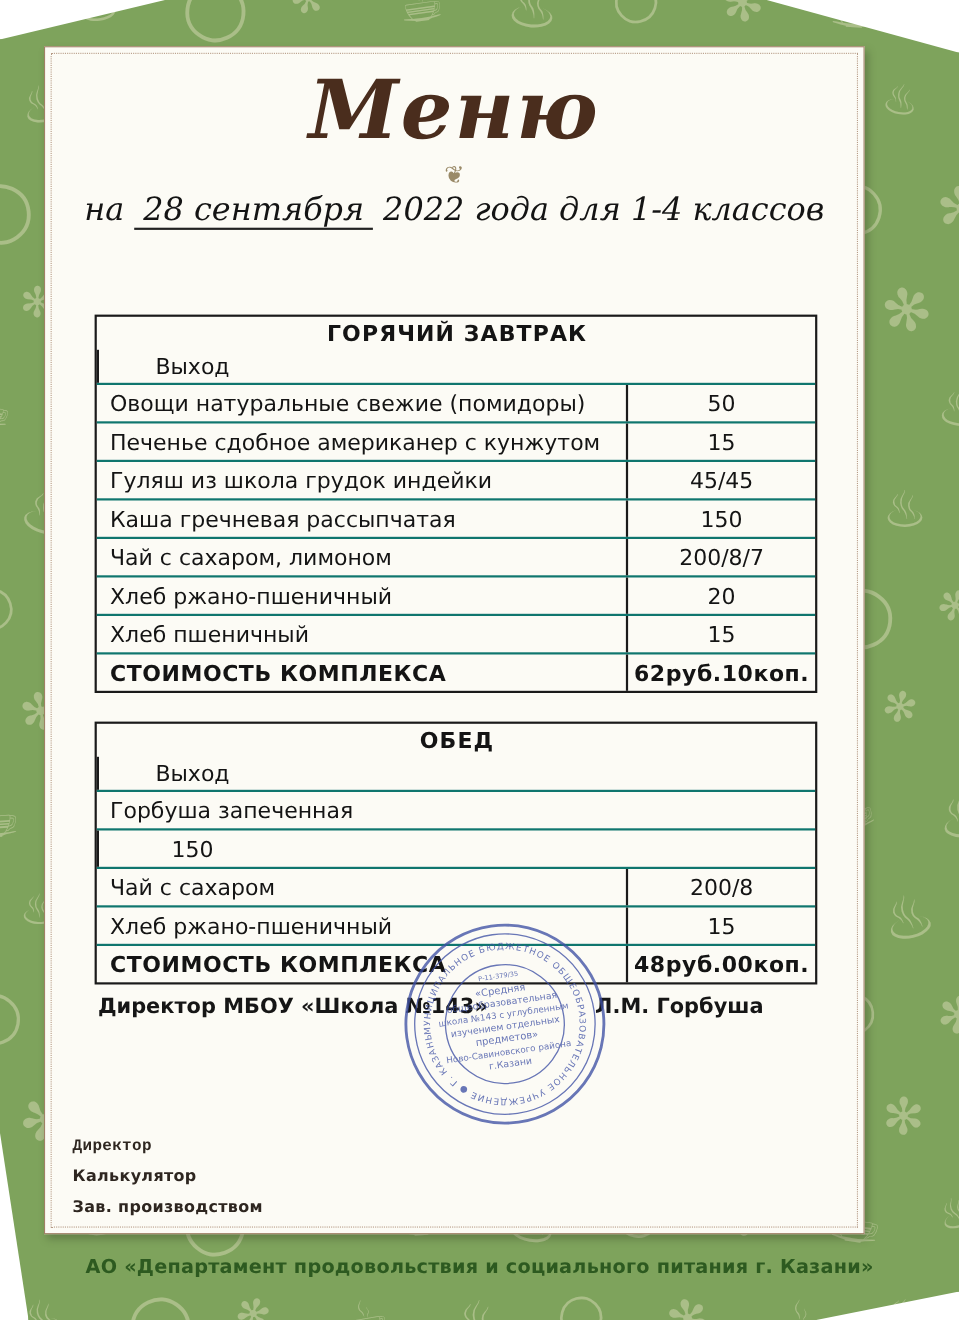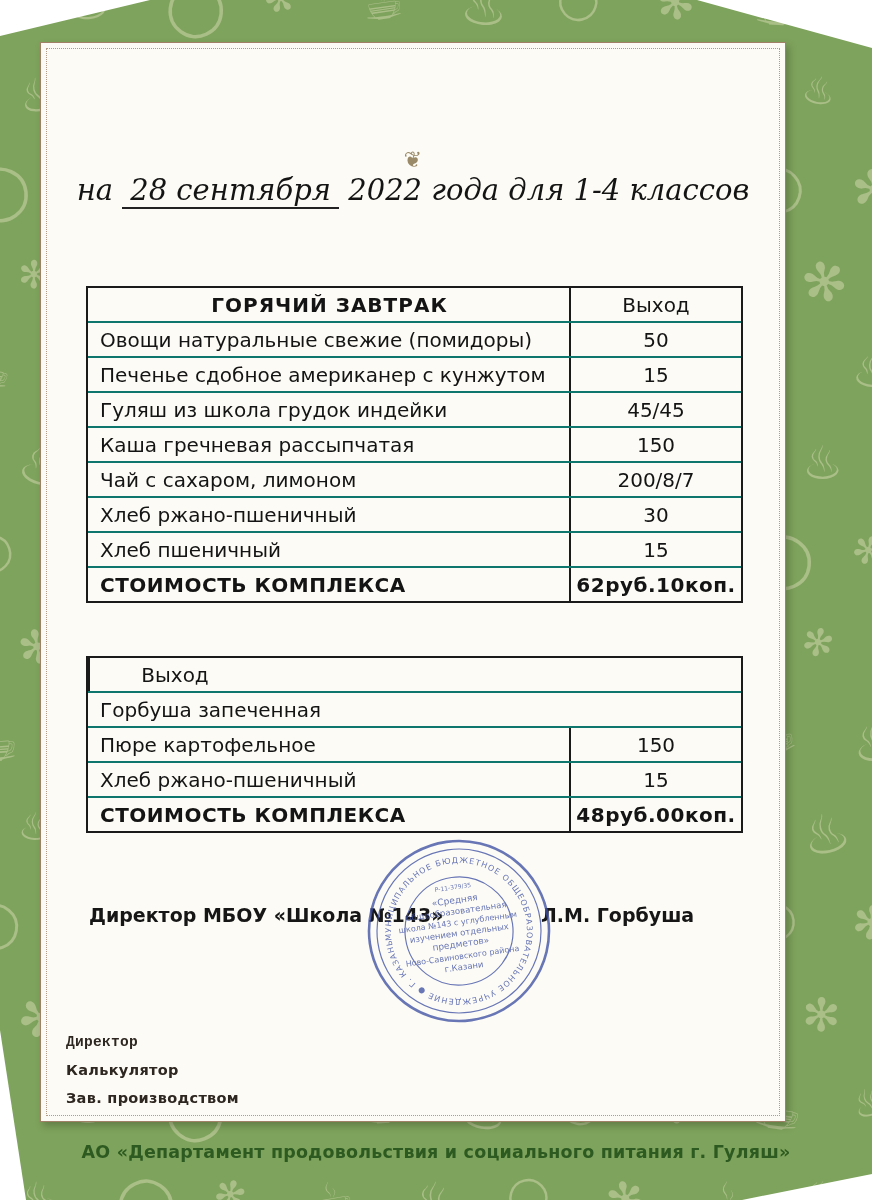--- a/index.html
+++ b/index.html
@@ -45,21 +45,21 @@
   }
   .subtitle .date{border-bottom:2px solid #222;padding:0 8px;}
 
   
   .mtable{
     position:absolute;left:45px;width:653px;
     border:2px solid #1a1a1a;color:#141414;font-size:20px;
     background:transparent;
   }
   .trow{display:flex;border-top:2px solid #0f766e;min-height:33px;align-items:stretch;}
-  .trow:first-child{border-top:none;}
+  .trow:first-child{border-top:none;flex-direction:column;}
   .cell-name{flex:1;display:flex;align-items:center;padding:3px 10px 3px 12px;}
   .cell-val{width:158px;border-left:2px solid #1a1a1a;display:flex;align-items:center;justify-content:center;padding:3px 6px;text-align:center;}
   .thead .cell-name{justify-content:center;font-weight:bold;letter-spacing:1px;}
   .total .cell-name,.total .cell-val{font-weight:bold;letter-spacing:.5px;}
 
   .t-breakfast{top:243px;}
   .t-lunch{top:613px;}
 
   
   .sig-left{position:absolute;left:48px;top:861px;font-weight:bold;font-size:19px;color:#161616;}
@@ -224,20 +224,21 @@
     <span style="left: 802px; top: 1176px; font-size: 38px; transform: rotate(15deg);">♨</span>
   </div>
 
 <div class="corner tl"></div>
 <div class="corner tr"></div>
 <div class="corner bl"></div>
 <div class="corner br"></div>
 
 <div class="card">
 
+  <div class="title">Меню</div>
   <div class="flourish">❦</div>
 
   <div class="subtitle">
     <span>на</span>
     <span class="date">28 сентября</span>
     <span>2022 года для 1-4 классов</span>
   </div>
 
   <div class="mtable t-breakfast">
     <div class="trow thead">
@@ -259,42 +260,46 @@
     <div class="trow">
       <div class="cell-name">Каша гречневая рассыпчатая</div>
       <div class="cell-val">150</div>
     </div>
     <div class="trow">
       <div class="cell-name">Чай с сахаром, лимоном</div>
       <div class="cell-val">200/8/7</div>
     </div>
     <div class="trow">
       <div class="cell-name">Хлеб ржано-пшеничный</div>
-      <div class="cell-val">30</div>
+      <div class="cell-val">20</div>
     </div>
     <div class="trow">
       <div class="cell-name">Хлеб пшеничный</div>
       <div class="cell-val">15</div>
     </div>
     <div class="trow total">
       <div class="cell-name">СТОИМОСТЬ КОМПЛЕКСА</div>
       <div class="cell-val">62руб.10коп.</div>
     </div>
   </div>
 
   <div class="mtable t-lunch">
     <div class="trow thead">
+      <div class="cell-name">ОБЕД</div>
       <div class="cell-val">Выход</div>
     </div>
     <div class="trow">
       <div class="cell-name">Горбуша запеченная</div>
     </div>
     <div class="trow">
-      <div class="cell-name">Пюре картофельное</div>
       <div class="cell-val">150</div>
+    </div>
+    <div class="trow">
+      <div class="cell-name">Чай с сахаром</div>
+      <div class="cell-val">200/8</div>
     </div>
     <div class="trow">
       <div class="cell-name">Хлеб ржано-пшеничный</div>
       <div class="cell-val">15</div>
     </div>
     <div class="trow total">
       <div class="cell-name">СТОИМОСТЬ КОМПЛЕКСА</div>
       <div class="cell-val">48руб.00коп.</div>
     </div>
   </div>
@@ -321,13 +326,13 @@
     <text x="100" y="128" font-size="8" text-anchor="middle">Ново-Савиновского района</text>
     <text x="100" y="139" font-size="8.5" text-anchor="middle">г.Казани</text>
   </svg>
 
   <div class="role r0">Директор</div>
   <div class="role r1">Калькулятор</div>
   <div class="role r2">Зав. производством</div>
 
 </div>
 
-<div class="banner">АО «Департамент продовольствия и социального питания г. Гуляш»</div>
+<div class="banner">АО «Департамент продовольствия и социального питания г. Казани»</div>
 
 </body></html>

